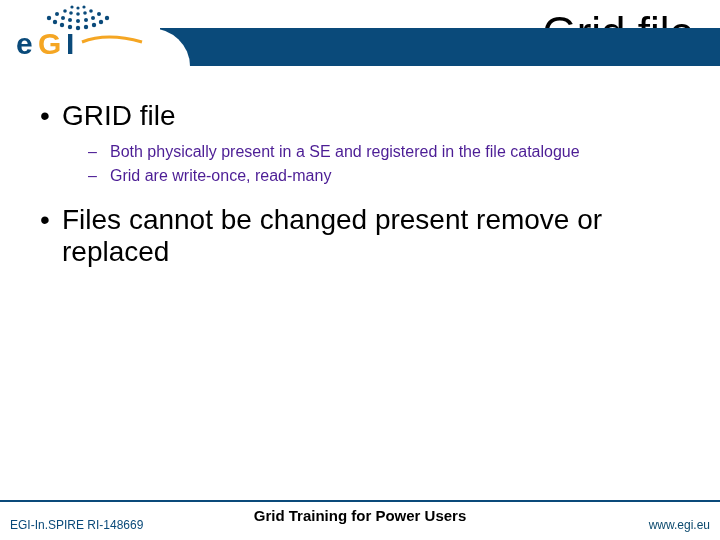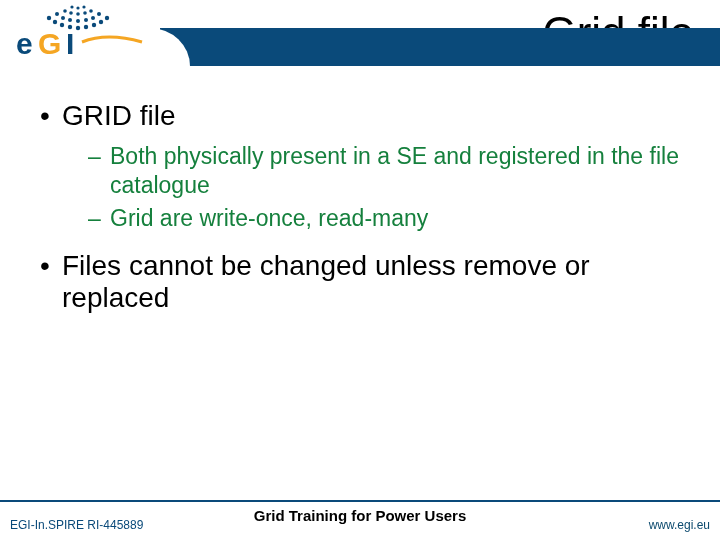--- a/index.html
+++ b/index.html
@@ -75,22 +75,22 @@
     padding-left: 28px;
     position: relative;
   }
   .bullet-l1::before {
     content: "•";
     position: absolute;
     left: 6px;
     top: 0;
   }
   .bullet-l2 {
-    font-size: 23px;
-    color: #15803d;
+    font-size: 16px;
+    color: #4c1d95;
     margin-bottom: 4px;
     padding-left: 76px;
     position: relative;
     line-height: 1.25;
   }
   .bullet-l2::before {
     content: "–";
     position: absolute;
     left: 54px;
     top: 0;
@@ -179,21 +179,21 @@
       <path d="M 70 14 Q 95 4 130 14" stroke="#f5a623" stroke-width="3" fill="none"></path>
     </svg>
   </div>
 </div>
 
 <div class="content">
   <div class="bullet-l1">GRID file</div>
   <div class="bullet-l2">Both physically present in a SE and registered in the file catalogue</div>
   <div class="bullet-l2"> Grid are write-once, read-many</div>
   <div class="spacer"></div>
-  <div class="bullet-l1">Files cannot be changed unless remove or replaced</div>
+  <div class="bullet-l1">Files cannot be changed present remove or replaced</div>
 </div>
 
 <div class="footer">
   <div class="footer-line"></div>
-  <div class="footer-left">EGI-In.SPIRE RI-445889</div>
+  <div class="footer-left">EGI-In.SPIRE RI-148669</div>
   <div class="footer-center">Grid Training for Power Users</div>
   <div class="footer-right">www.egi.eu</div>
 </div>
 
 </body></html>

